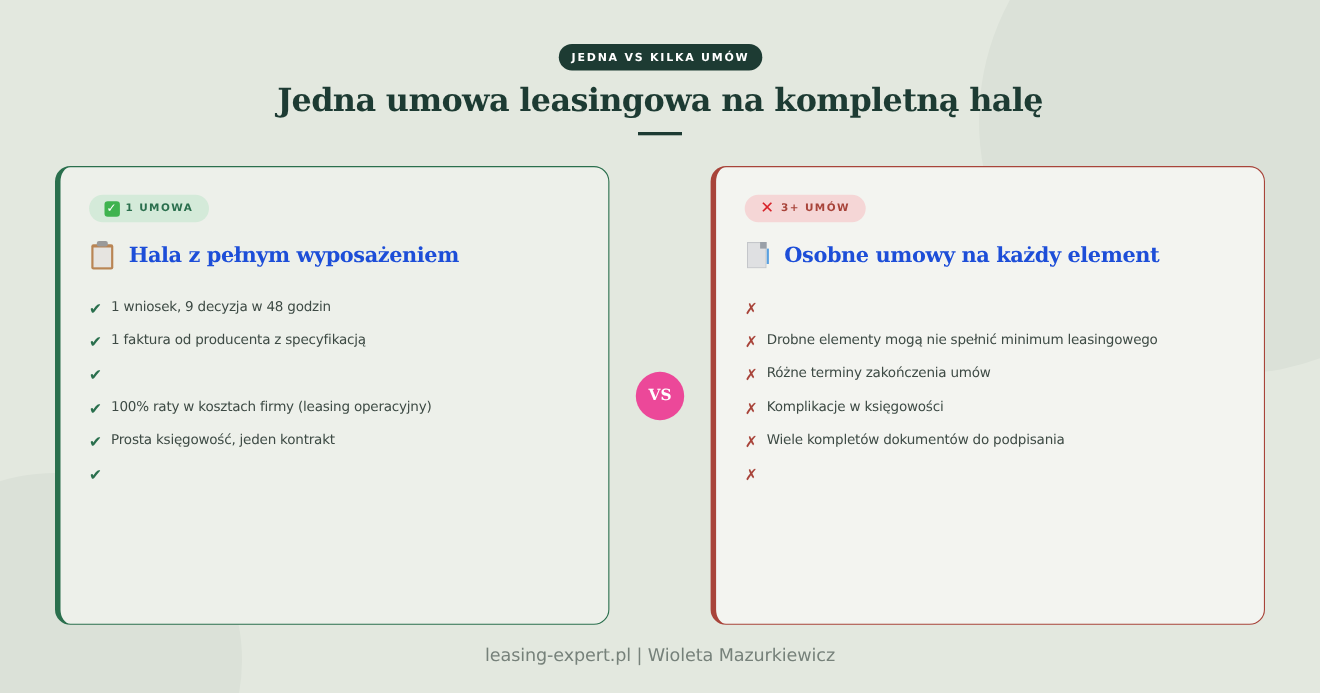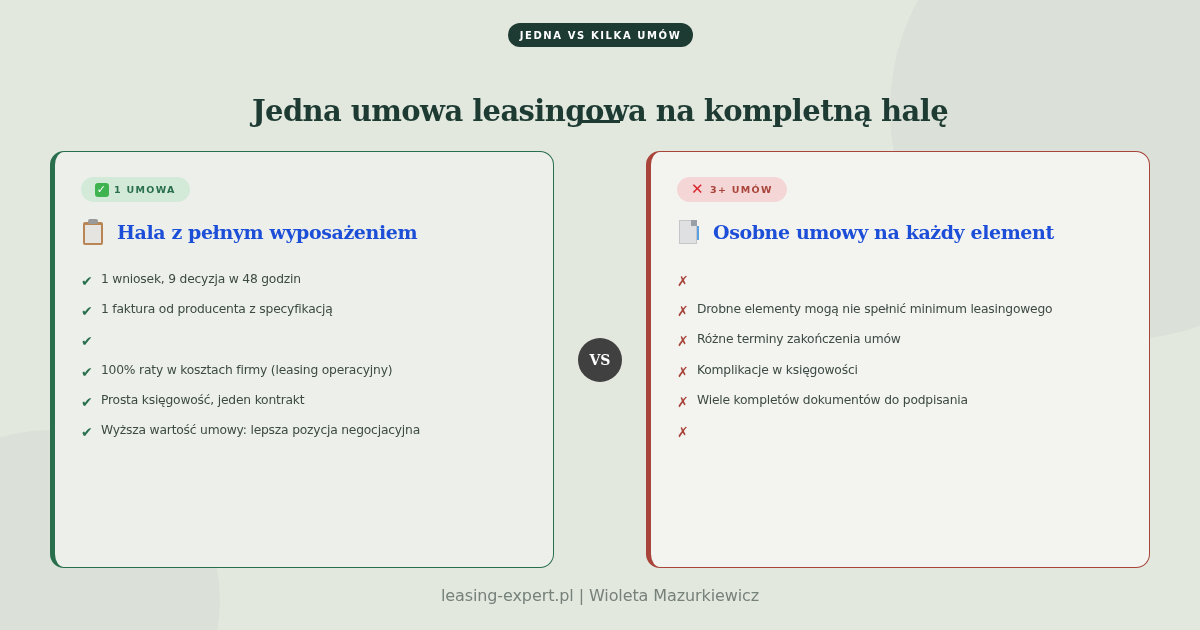--- a/index.html
+++ b/index.html
@@ -13,32 +13,32 @@
       position: absolute; left: 890px; top: -120px;
       width: 460px; height: 460px; border-radius: 50%;
       background: #dbe1d8;
     }
     .deco-circle-bl {
       position: absolute; left: -120px; top: 430px;
       width: 340px; height: 340px; border-radius: 50%;
       background: #dbe1d8;
     }
     .tag-pill {
-      position: absolute; left: 508px; top: 23px;
+      position: absolute; left: 508px; top: 40px;
       width: 185px; height: 24px; border-radius: 12px;
       background: #1d3b33; color: #ffffff;
       font-family: "DejaVu Sans", sans-serif; font-weight: bold;
       font-size: 10px; letter-spacing: 1.6px;
       display: flex; align-items: center; justify-content: center;
     }
     .main-title {
       position: absolute; left: 0; top: 74px; width: 1200px;
       text-align: center;
       font-family: "DejaVu Serif", serif; font-weight: bold;
-      font-size: 29px; color: #1d3b33; letter-spacing: -0.6px; margin-top: 20px;
+      font-size: 29px; color: #1d3b33; letter-spacing: -0.6px;
     }
     .title-underline {
       position: absolute; left: 580px; top: 120px;
       width: 40px; height: 3px; background: #1d3b33;
     }
     .card {
       position: absolute; top: 151px; height: 417px; width: 504px;
       border-radius: 14px;
     }
     .card-left {
@@ -111,21 +111,21 @@
       height: 30.2px; display: flex; align-items: center; gap: 7px;
       font-family: "DejaVu Sans", sans-serif; font-size: 12.3px;
       color: #3d4a44; letter-spacing: -0.2px;
     }
     .mark { width: 13px; font-size: 14px; font-weight: bold; line-height: 1; position: relative; top: 2px; }
     .mark-check { color: #2a6f4d; }
     .mark-x { color: #a8443a; font-style: italic; }
     .vs-circle {
       position: absolute; left: 578px; top: 338px;
       width: 44px; height: 44px; border-radius: 50%;
-      background: #404040; color: #ffffff;
+      background: #ec4899; color: #ffffff;
       display: flex; align-items: center; justify-content: center;
       font-family: "DejaVu Serif", serif; font-weight: bold; font-size: 14px;
     }
     .footer {
       position: absolute; left: 0; top: 586px; width: 1200px;
       text-align: center;
       font-family: "DejaVu Sans", sans-serif; font-size: 16px;
       color: #76817a; letter-spacing: -0.1px;
     }
   </style>
@@ -167,21 +167,20 @@
     <li class="item">
       <span class="mark mark-check">✔</span>
       <span>100% raty w kosztach firmy (leasing operacyjny)</span>
     </li>
     <li class="item">
       <span class="mark mark-check">✔</span>
       <span>Prosta księgowość, jeden kontrakt</span>
     </li>
     <li class="item">
       <span class="mark mark-check">✔</span>
-      <span>Wyższa wartość umowy: lepsza pozycja negocjacyjna</span>
     </li>
   </ul>
 </div>
 
 <div class="vs-circle">VS</div>
 
 <div class="card card-right">
   <div class="badge badge-bad">
     <span class="badge-icon-x">✕</span>
     <span>3+ UMÓW</span>

